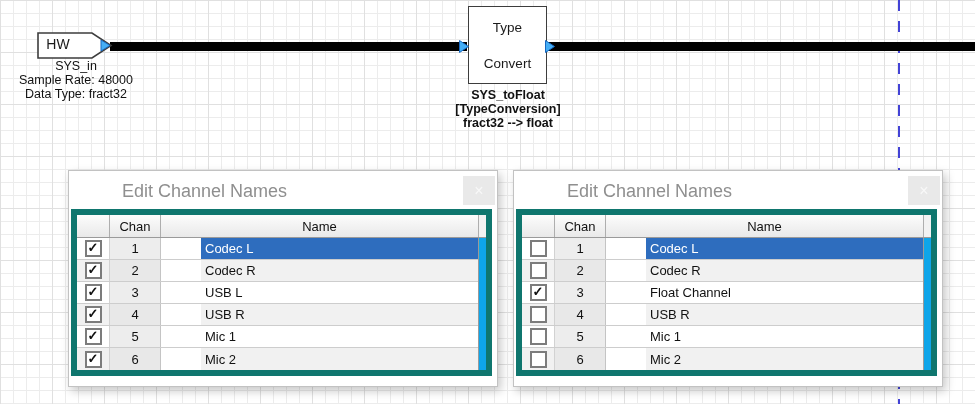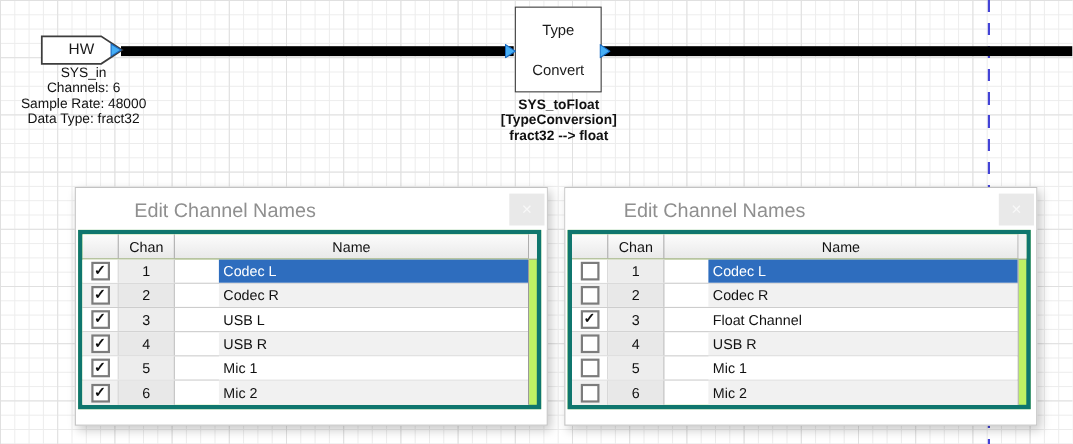--- a/index.html
+++ b/index.html
@@ -20,21 +20,21 @@
     background:repeating-linear-gradient(180deg, var(--guide-line) 0 11px, transparent 11px 21px);
   }
   
   .wire{position:absolute; height:9px; top:42px; background:var(--wire); z-index:2;}
   .wire1{left:110px; width:357px;}
   .wire2{left:545px; width:430px;}
   
   .hw-block{position:absolute; left:36px; top:31px; width:80px; height:30px; z-index:3;}
   .hw-block svg{display:block;}
   .hw-title{
-    position:absolute; left:16px; top:5px; width:44px; text-align:center;
+    position:absolute; left:0; top:5px; width:44px; text-align:center;
     font-size:14px; color:#1a1a1a;
   }
   .hw-labels{
     position:absolute; left:0px; top:59px; width:152px; text-align:center;
     font-size:12.5px; line-height:14px; color:#111; z-index:3;
   }
   
   .tc-block{
     position:absolute; left:468px; top:6px; width:77px; height:76px;
     background:#ffffff; border:1.5px solid #3d3d3d; z-index:3;
@@ -55,21 +55,21 @@
   }
   .dlg-left{left:68px;}
   .dlg-right{left:513px;}
   .titlebar{position:relative; height:38px; background:#ffffff;}
   .dlg-title{position:absolute; left:13px; top:10px; font-size:18px; color:#8f8f8f;margin-left:40px;}
   .close-btn{
     position:absolute; right:2px; top:5px; width:32px; height:29px;
     background:#e9e9e9; color:#f8f8f8; font-size:16px; line-height:29px;
     text-align:center; cursor:default; user-select:none;
   }
-  .table{position:absolute; left:2px; right:5px; top:38px; border:4px solid #0f766e; background:#bef264;}
+  .table{position:absolute; left:2px; right:5px; top:38px; border:6px solid #0f766e; background:#0ea5e9;}
   .thead{display:flex; height:22px; background:linear-gradient(#fcfcfc,#e9e9e9); border-bottom:1px solid #9a9a9a; font-size:13px; color:#111;}
   .th{display:flex; align-items:center; justify-content:center; border-right:1px solid #aeaeae; box-sizing:border-box;}
   .th.cb{width:33px;}
   .th.chan{width:51px;}
   .th.name{flex:1;}
   .th.gutter{width:7px; border-right:none; background:#f2f2f2;}
   .tbody{margin-right:7px; border-right:1px solid #9a9a9a; background:#ffffff;}
   .trow{display:flex; height:22px; border-bottom:1px solid #cdcdcd; font-size:13px; color:#111; box-sizing:border-box;}
   .trow:last-child{border-bottom:none;}
   .trow.alt .cell.cb, .trow.alt .cell.name{background:#f1f1f1;}
@@ -96,21 +96,20 @@
 
   <div class="hw-block">
     <svg width="80" height="30" viewBox="0 0 80 30">
       <polygon points="2,2 56,2 75,14.5 56,27 2,27" fill="#ffffff" stroke="#3d3d3d" stroke-width="1.6"></polygon>
       <polygon class="pin-shape" points="65,9 65,20 74,14.5" fill="#45aef5" stroke="#1668c1" stroke-width="1"></polygon>
     </svg>
     <div class="hw-title">HW</div>
   </div>
   <div class="hw-labels">
     <div>SYS_in</div>
-    <div>Channels: 6</div>
     <div>Sample Rate: 48000</div>
     <div>Data Type: fract32</div>
   </div>
 
   <div class="tc-block">
     <span>Type</span>
     <span>Convert</span>
     <svg class="pin pin-in" width="10" height="13" viewBox="0 0 10 13">
       <polygon points="0.5,0.5 0.5,12.5 9.5,6.5" fill="#45aef5" stroke="#1668c1" stroke-width="1"></polygon>
     </svg>

